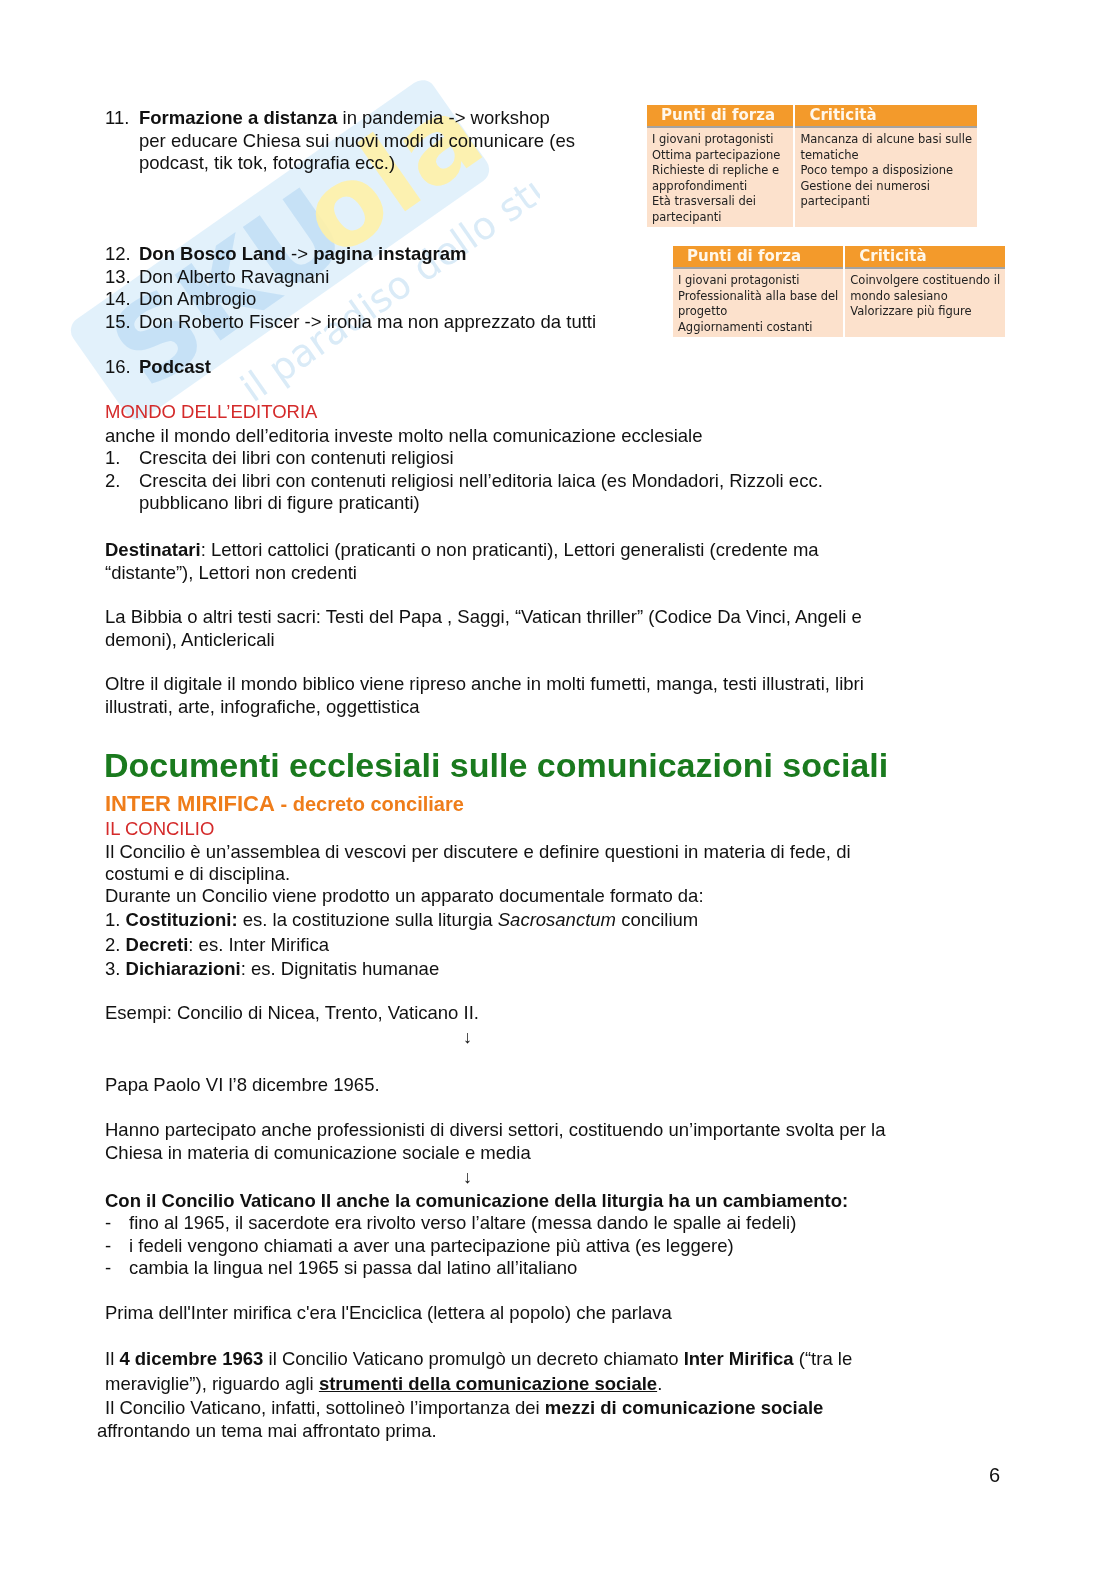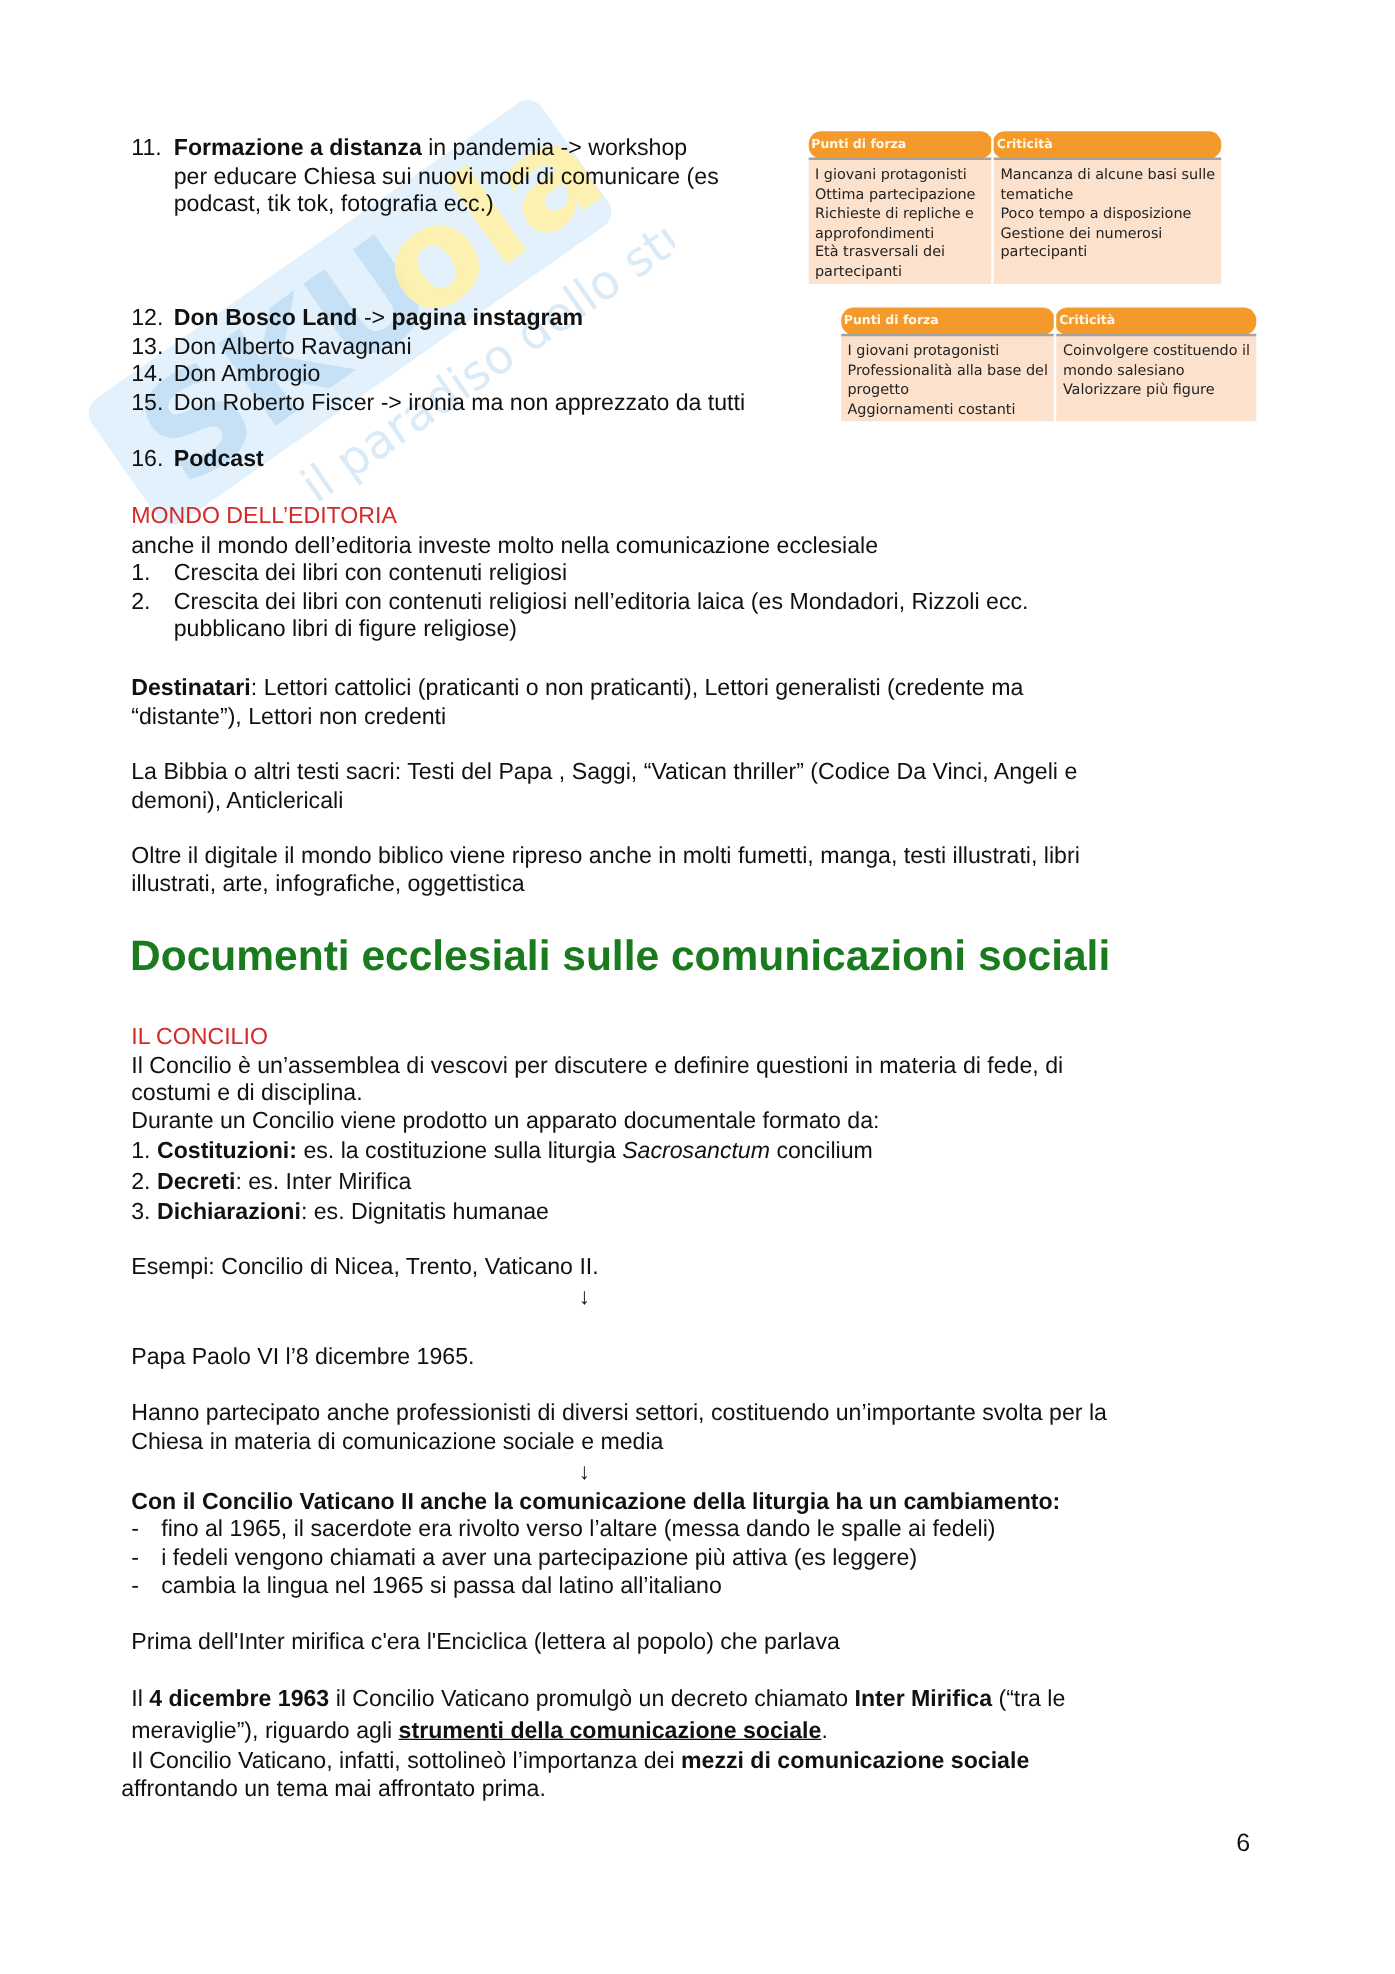--- a/index.html
+++ b/index.html
@@ -16,21 +16,21 @@
   .green { color: #1a7a1e; text-align: center; }
   .orange { color: #ef7d1a; }
   .numlist { position: absolute; font-size: 18.5px; line-height: 22.5px; }
   .numlist .row { position: relative; padding-left: 34px; white-space: nowrap; }
   .numlist .row .num { position: absolute; left: 0; top: 0; }
   .dash .row { padding-left: 24px; }
   
   .sw { position: absolute; border-collapse: collapse; font-size: 11.5px; line-height: 15.5px;
         font-family: "DejaVu Sans", sans-serif; color: #222; }
   .sw th { background: #f39a2b; color: #fff7ea; text-align: left; font-weight: bold;
-           padding: 2px 2px; height: 17px; font-size: 10px; border-radius: 10px; }
+           padding: 2px 14px; height: 17px; font-size: 15px; }
   .sw td { background: #fce1cc; vertical-align: top; padding: 4px 5px 2px 5px; }
   .sw th + th, .sw td + td { border-left: 2px solid #ffffff; }
   .sw tr + tr td { border-top: 2px solid #a3a3a3; }
   .cell-line { display: block; white-space: nowrap; }
   .arrow { position: absolute; font-size: 18px; line-height: 20px; }
   .pagenum { position: absolute; font-size: 20px; }
 </style>
 </head>
 <body>
 
@@ -130,34 +130,35 @@
   <div class="numlist" style="left:105px; top:447px;">
     <div class="row">
       <span class="num">1.</span>
       <span>Crescita dei libri con contenuti religiosi</span>
     </div>
     <div class="row">
       <span class="num">2.</span>
       <span>Crescita dei libri con contenuti religiosi nell’editoria laica (es Mondadori, Rizzoli ecc.</span>
     </div>
     <div class="row">
-      <span>pubblicano libri di figure religiose)</span>
+      <span>pubblicano libri di figure praticanti)</span>
     </div>
   </div>
 
   <div class="txt" style="left:105px; top:539px;"><span class="b">Destinatari</span><span>: Lettori cattolici (praticanti o non praticanti), Lettori generalisti (credente ma</span></div>
   <div class="txt" style="left:105px; top:562px;">“distante”), Lettori non credenti</div>
 
   <div class="txt" style="left:105px; top:606px;">La Bibbia o altri testi sacri: Testi del Papa , Saggi, “Vatican thriller” (Codice Da Vinci, Angeli e</div>
   <div class="txt" style="left:105px; top:629px;">demoni), Anticlericali</div>
 
   <div class="txt" style="left:105px; top:696px;">illustrati, arte, infografiche, oggettistica</div>
   <div class="txt" style="left:105px; top:673px;">Oltre il digitale il mondo biblico viene ripreso anche in molti fumetti, manga, testi illustrati, libri</div>
 
   <div class="txt green b" style="left:104px; top:744px; font-size:34px; line-height:42px;">Documenti ecclesiali sulle comunicazioni sociali</div>
+  <div class="txt orange" style="left:105px; top:790px; font-size:22px; line-height:28px;"><span class="b">INTER MIRIFICA</span><span class="b" style="font-size:20px;"> - decreto conciliare</span></div>
   <div class="txt red" style="left:105px; top:818px;">IL CONCILIO</div>
   <div class="txt" style="left:105px; top:841px;">Il Concilio è un’assemblea di vescovi per discutere e definire questioni in materia di fede, di</div>
   <div class="txt" style="left:105px; top:863px;">costumi e di disciplina.</div>
   <div class="txt" style="left:105px; top:885px;">Durante un Concilio viene prodotto un apparato documentale formato da:</div>
 
   <div class="txt" style="left:105px; top:909px;"><span>1. </span><span class="b">Costituzioni:</span><span> es. la costituzione sulla liturgia </span><span class="i">Sacrosanctum</span><span> concilium</span></div>
   <div class="txt" style="left:105px; top:934px;"><span>2. </span><span class="b">Decreti</span><span>: es. Inter Mirifica</span></div>
   <div class="txt" style="left:105px; top:958px;"><span>3. </span><span class="b">Dichiarazioni</span><span>: es. Dignitatis humanae</span></div>
 
   <div class="txt" style="left:105px; top:1002px;">Esempi:  Concilio di Nicea, Trento, Vaticano II.</div>

